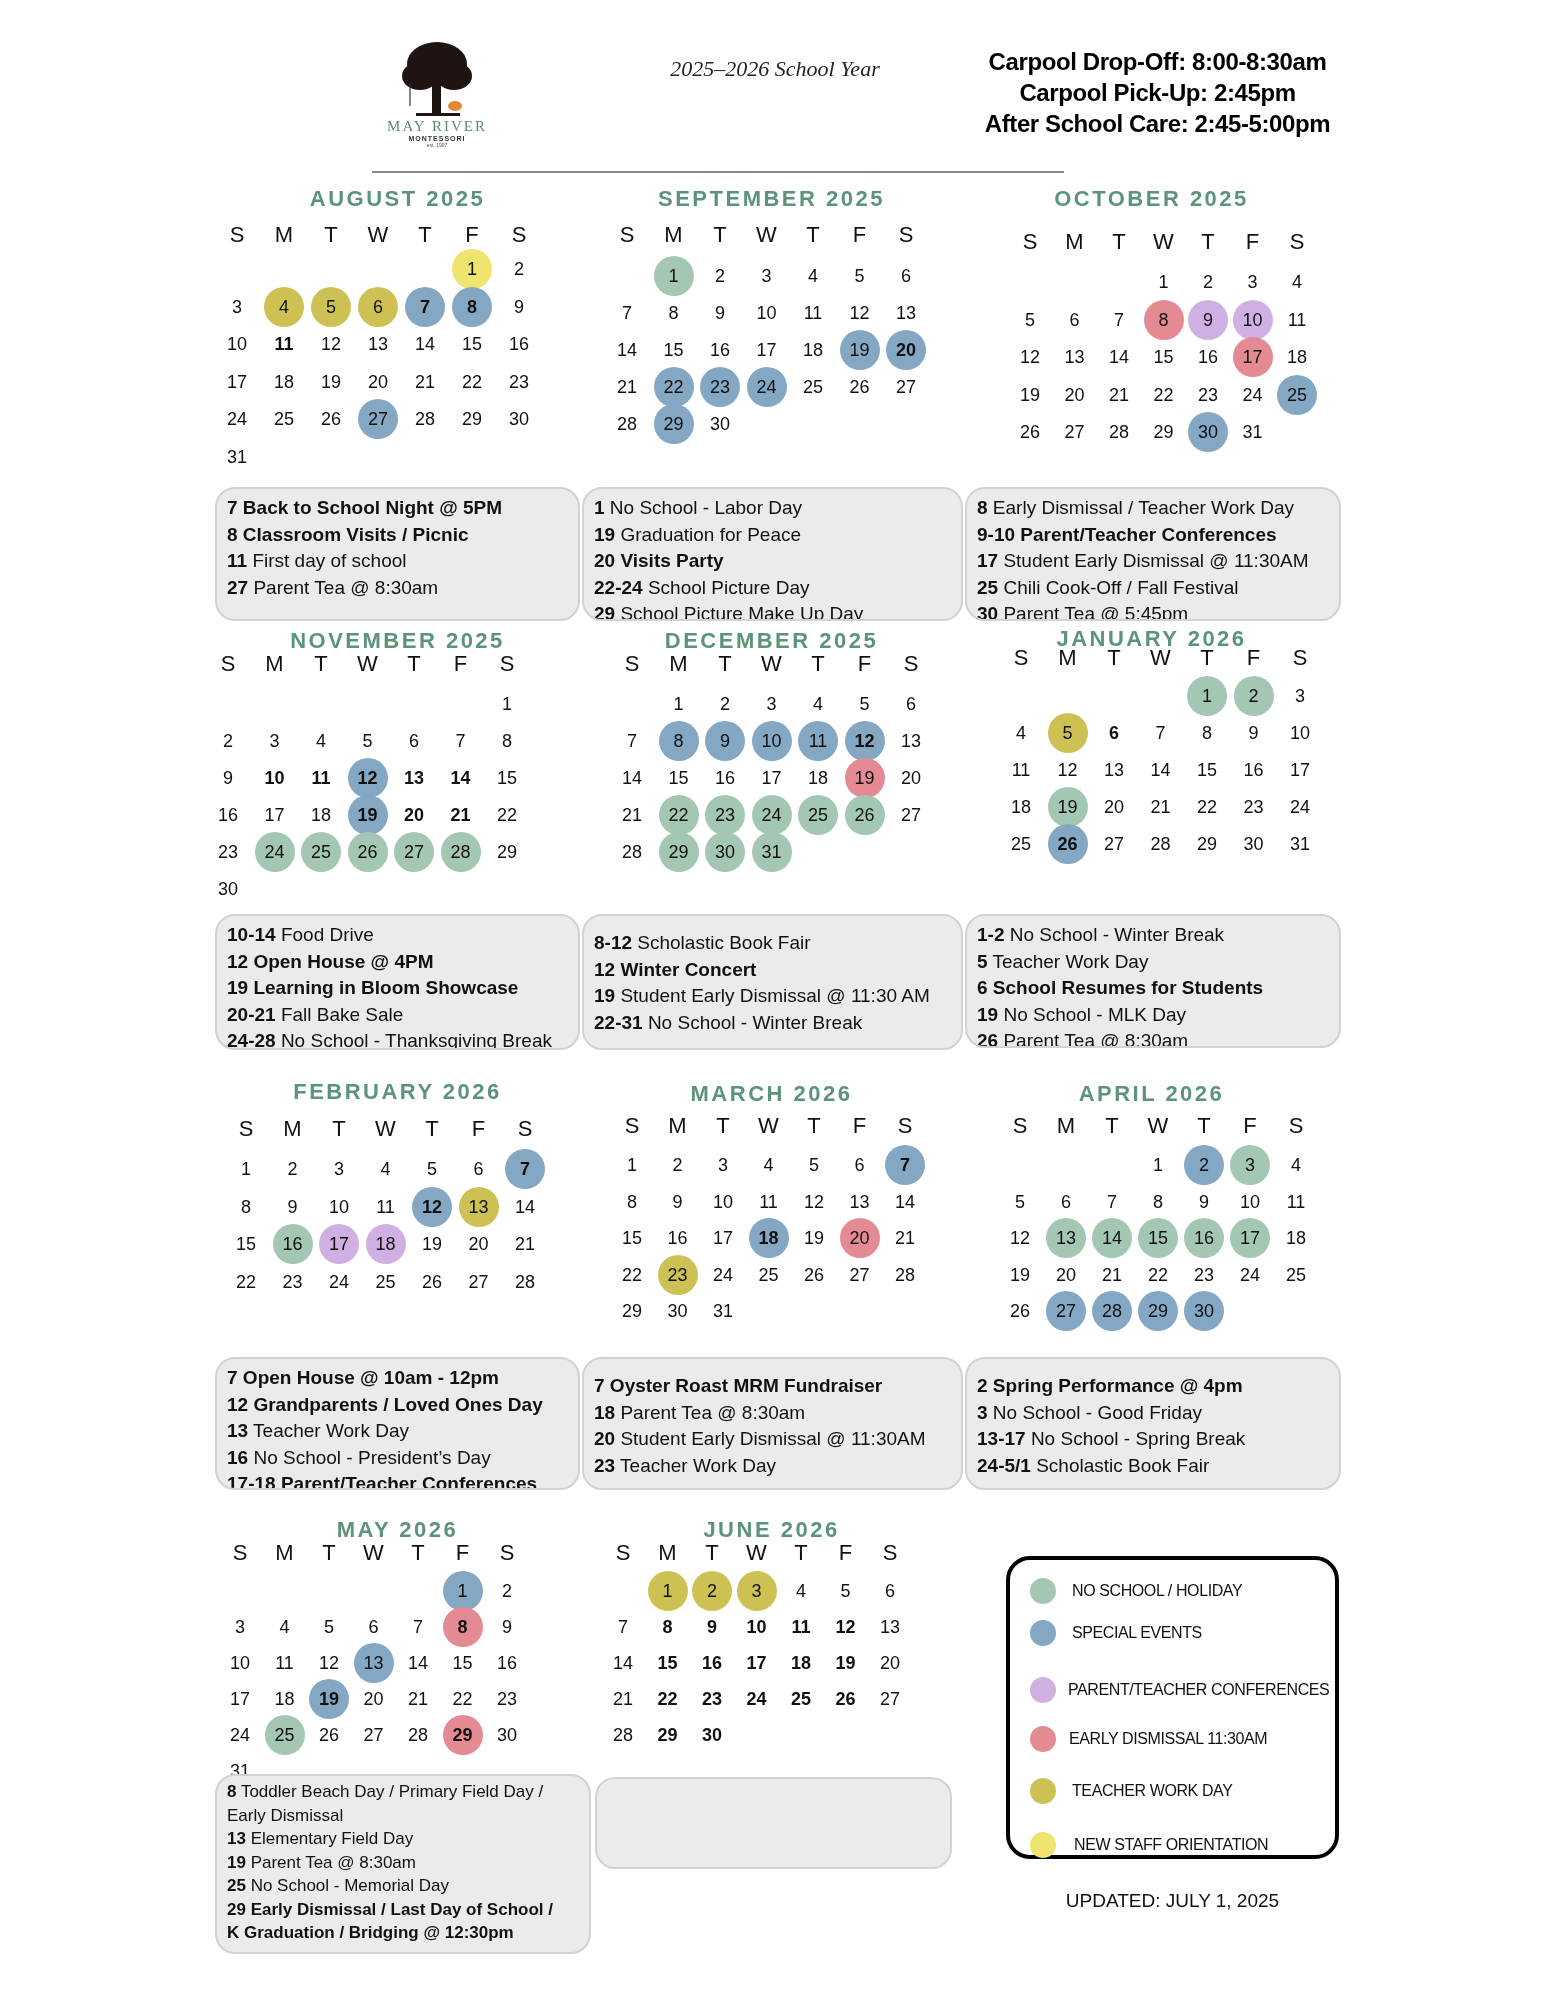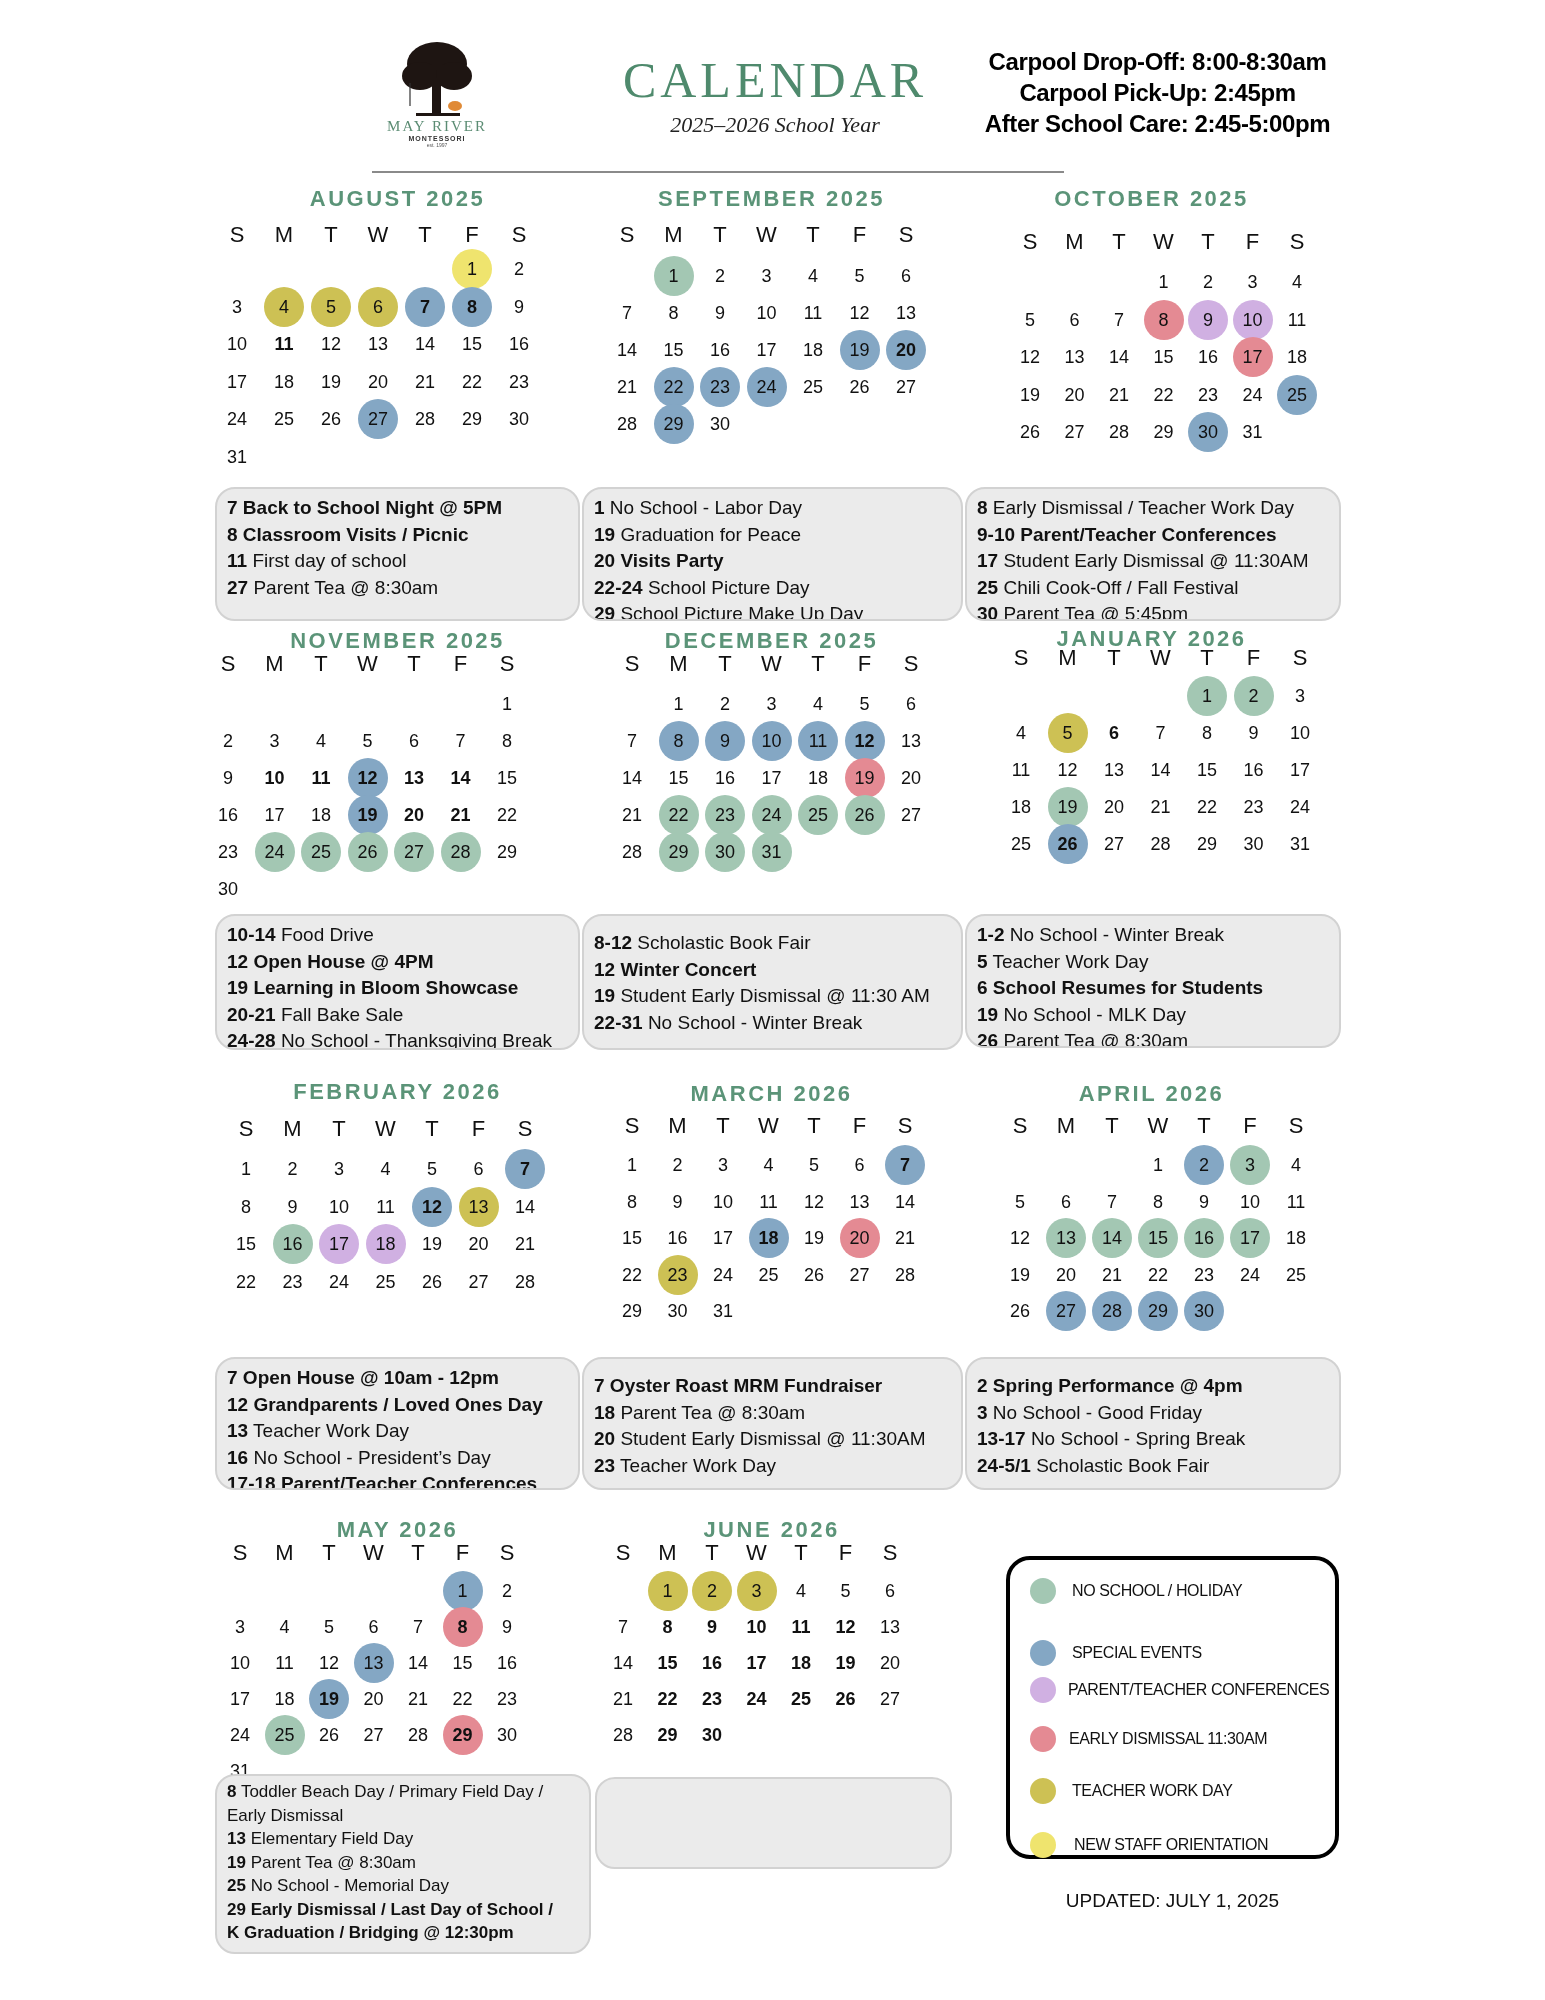--- a/index.html
+++ b/index.html
@@ -52,21 +52,20 @@
     <rect x="24" y="75" width="44" height="3" fill="#1e1512"></rect>
     <line x1="18" y1="45" x2="18" y2="68" stroke="#333" stroke-width="1.2"></line>
     <ellipse cx="63" cy="68" rx="7" ry="5" fill="#e08a36"></ellipse>
   </svg>
   <div class="logo-name">MAY RIVER</div>
   <div class="logo-sub">MONTESSORI</div>
   <div class="logo-est">est. 1997</div>
 </div>
 
 <div class="title">
-  <div class="title-main">CALENDAR</div>
   <div class="title-sub">2025–2026 School Year</div>
 </div>
 
 <div class="carpool">
   <div>Carpool Drop-Off: 8:00-8:30am</div>
   <div>Carpool Pick-Up: 2:45pm</div>
   <div>After School Care: 2:45-5:00pm</div>
 </div>
 
 <div class="divider"></div>
@@ -586,21 +585,21 @@
       <div class="box" style="left: 595px; top: 1777px; width: 357px; height: 92px; font-size: 20px; line-height: 38px; padding-top: 2px;">
       </div>
     </div>
   </div>
 
 <div class="legend">
   <div class="legend-item" style="top:18px">
     <span class="legend-dot" style="background: rgb(163, 199, 179);"></span>
     <span class="legend-label">NO SCHOOL / HOLIDAY</span>
   </div>
-  <div class="legend-item" style="top:80px">
+  <div class="legend-item" style="top:60px">
     <span class="legend-dot" style="background: rgb(132, 167, 196);"></span>
     <span class="legend-label">SPECIAL EVENTS</span>
   </div>
   <div class="legend-item" style="top:117px">
     <span class="legend-dot" style="background: rgb(208, 176, 226);"></span>
     <span class="legend-label" style="margin-left:12px">PARENT/TEACHER CONFERENCES</span>
   </div>
   <div class="legend-item" style="top:166px">
     <span class="legend-dot" style="background: rgb(228, 138, 147);"></span>
     <span class="legend-label" style="margin-left:13px">EARLY DISMISSAL 11:30AM</span>

